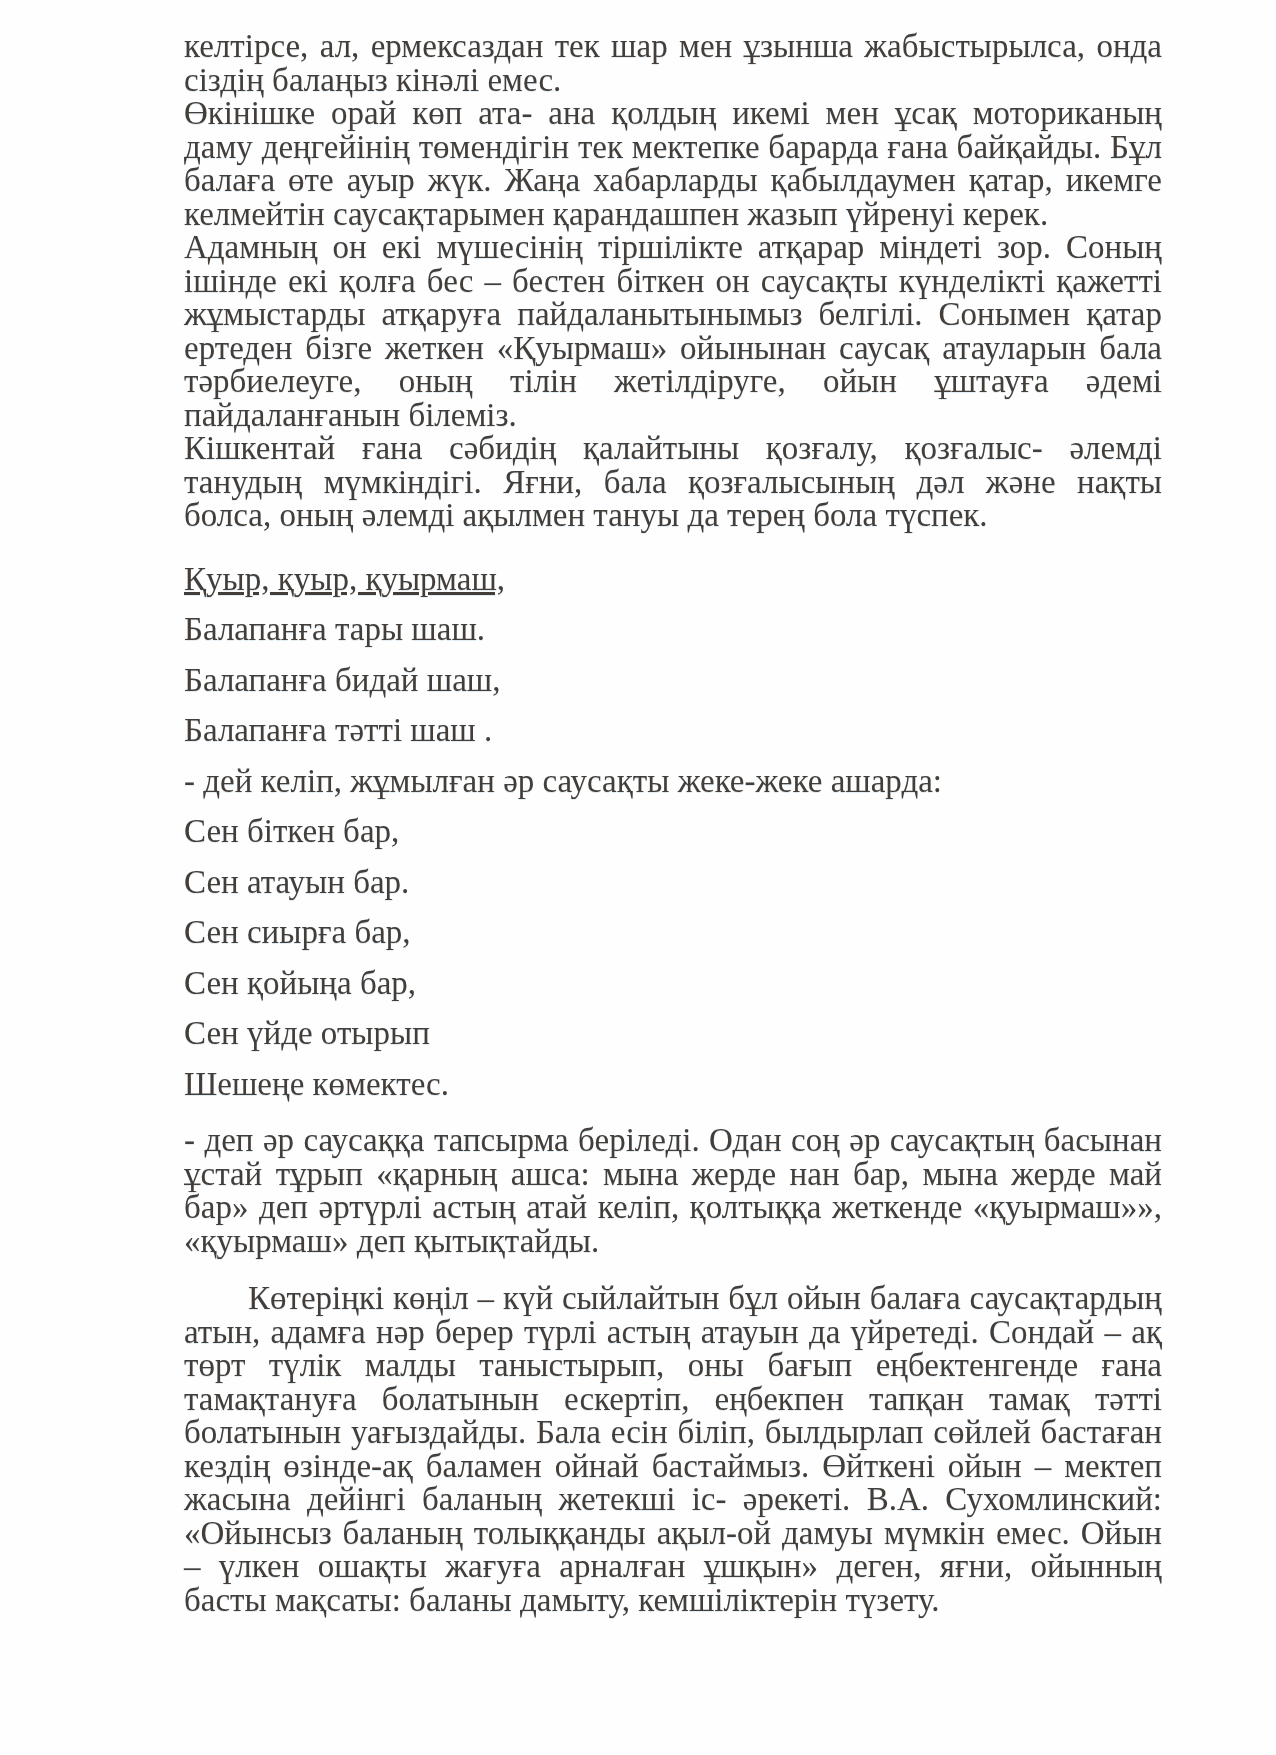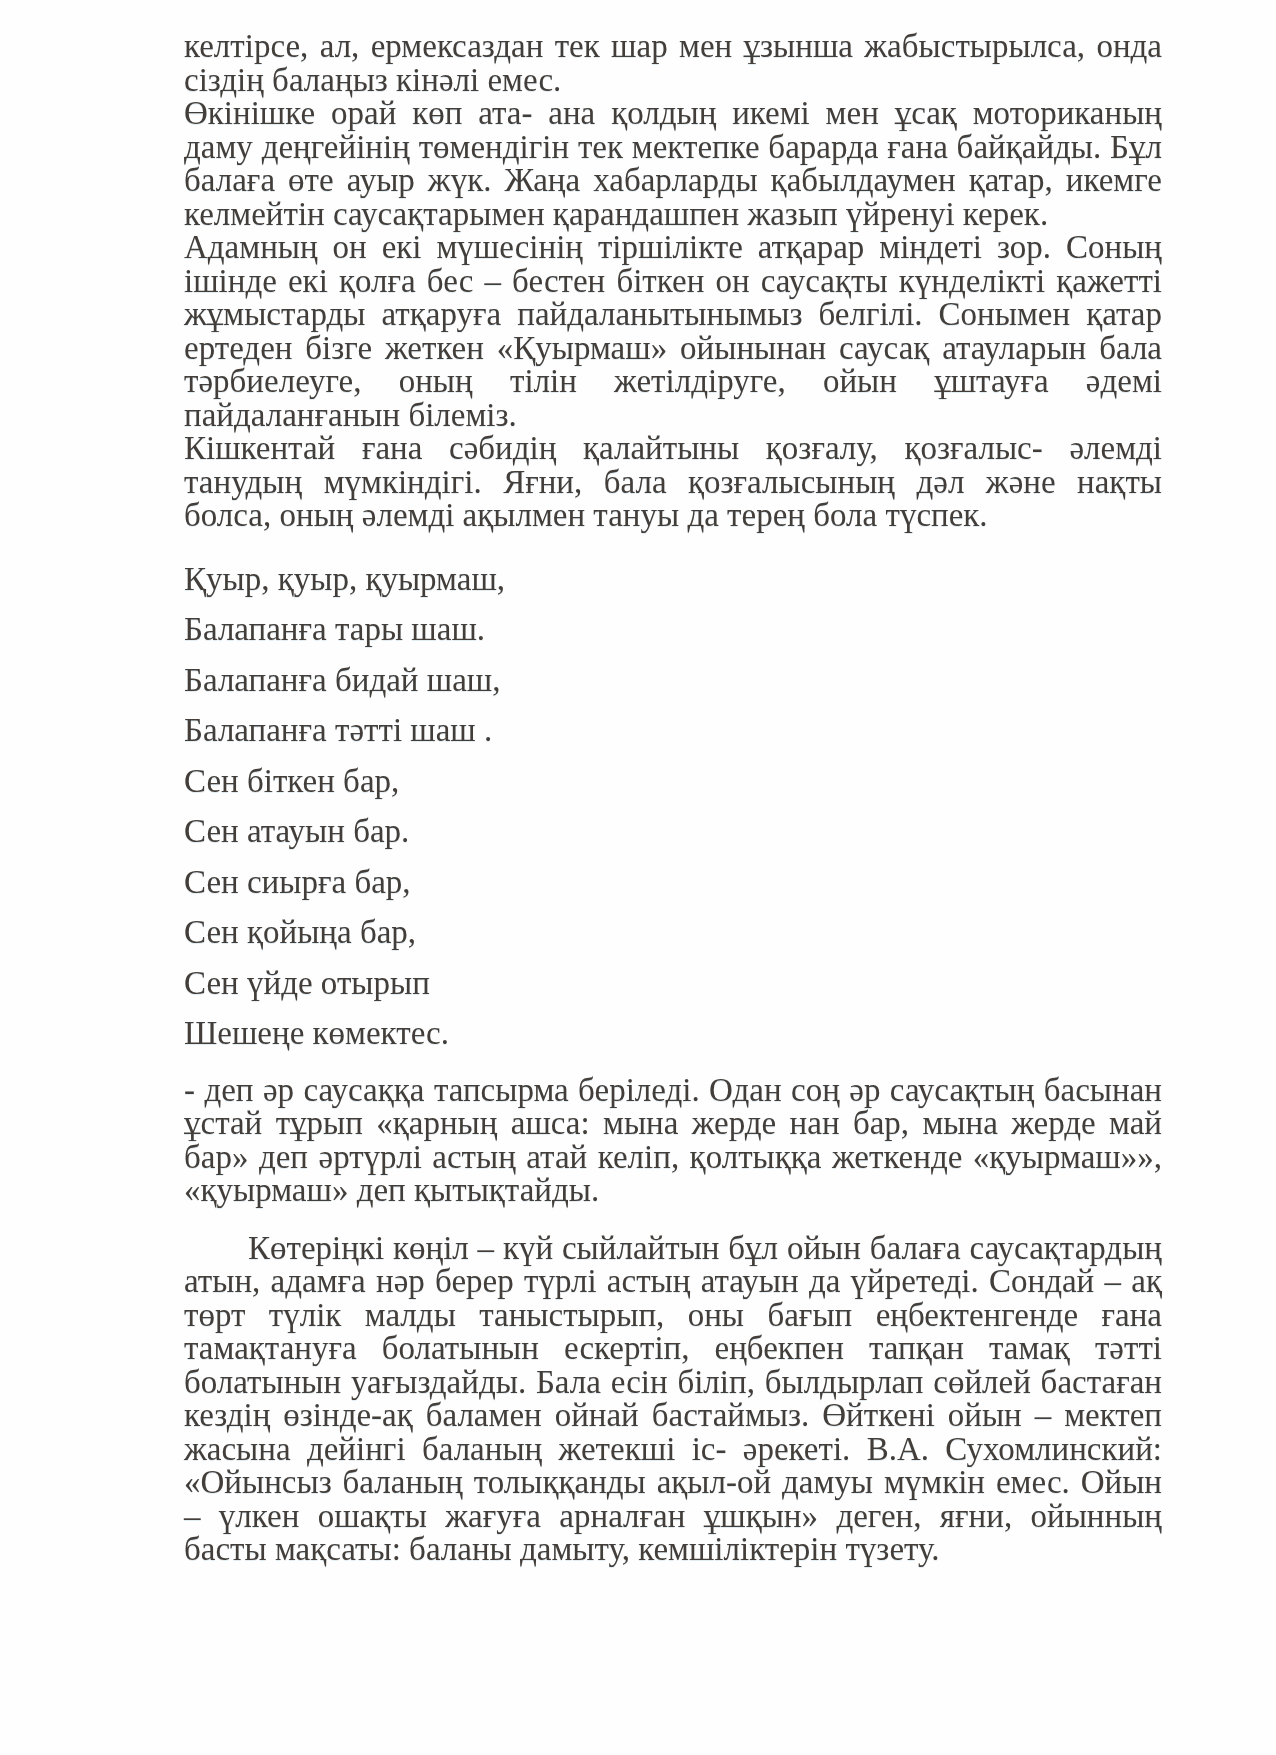--- a/index.html
+++ b/index.html
@@ -17,39 +17,40 @@
     width:978px;
     font-family:"Liberation Serif","DejaVu Serif",serif;
     font-size:33px;
     line-height:33.5px;
     color:#433e39;
     text-shadow:0 1px 0 rgba(150,190,215,0.28);
     margin-left:28px;
   }
   .para{margin:0;text-align:justify;}
   .verse{margin:17px 0 0 0;text-align:left;}
-  .verse-first{margin-top:30px;}
+  .verse-first{margin-top:30px;text-decoration:underline;}
   .para-tasks{margin-top:23px;}
   .para-final{margin-top:24px;text-indent:64px;}
 </style>
 </head>
 <body>
 
 <div class="page">
   <div class="content">
     <p class="para">келтірсе, ал, ермексаздан тек шар мен ұзынша жабыстырылса, онда сіздің балаңыз кінәлі емес.</p>
     <p class="para">Өкінішке орай  көп ата- ана қолдың икемі мен ұсақ моториканың даму деңгейінің төмендігін тек мектепке барарда  ғана байқайды. Бұл балаға өте ауыр жүк. Жаңа хабарларды қабылдаумен қатар, икемге келмейтін саусақтарымен  қарандашпен жазып үйренуі керек.</p>
     <p class="para">Адамның  он екі мүшесінің тіршілікте атқарар міндеті зор. Соның ішінде екі қолға бес – бестен біткен он саусақты күнделікті қажетті жұмыстарды атқаруға пайдаланытынымыз белгілі. Сонымен қатар ертеден бізге жеткен «Қуырмаш» ойынынан саусақ атауларын бала тәрбиелеуге, оның тілін жетілдіруге, ойын ұштауға әдемі пайдаланғанын білеміз.</p>
     <p class="para">Кішкентай ғана сәбидің қалайтыны қозғалу, қозғалыс- әлемді танудың мүмкіндігі. Яғни, бала қозғалысының дәл және нақты болса, оның әлемді ақылмен тануы да терең бола түспек.</p>
 
     <p class="verse verse-first">Қуыр, қуыр, қуырмаш,</p>
     <p class="verse">Балапанға тары шаш.</p>
     <p class="verse">Балапанға бидай шаш,</p>
     <p class="verse">Балапанға тәтті шаш  .</p>
 
+    <p class="verse">- дей келіп, жұмылған әр саусақты жеке-жеке ашарда:</p>
 
     <p class="verse">Сен біткен бар,</p>
     <p class="verse">Сен атауын бар.</p>
     <p class="verse">Сен сиырға бар,</p>
     <p class="verse">Сен қойыңа бар,</p>
     <p class="verse">Сен үйде отырып</p>
     <p class="verse">Шешеңе көмектес.</p>
 
     <p class="para para-tasks">- деп әр саусаққа тапсырма беріледі. Одан соң әр саусақтың басынан ұстай тұрып «қарның ашса: мына жерде нан бар, мына жерде май бар» деп әртүрлі астың атай келіп, қолтыққа жеткенде «қуырмаш»», «қуырмаш» деп қытықтайды.</p>
     <p class="para para-final">Көтеріңкі көңіл – күй сыйлайтын бұл ойын балаға саусақтардың атын, адамға нәр берер түрлі астың атауын да үйретеді. Сондай – ақ төрт түлік малды таныстырып, оны бағып еңбектенгенде ғана тамақтануға болатынын ескертіп, еңбекпен тапқан тамақ тәтті болатынын уағыздайды. Бала есін біліп, былдырлап сөйлей бастаған кездің өзінде-ақ баламен ойнай бастаймыз. Өйткені ойын – мектеп жасына дейінгі баланың жетекші іс- әрекеті. В.А. Сухомлинский: «Ойынсыз баланың толыққанды ақыл-ой дамуы мүмкін емес. Ойын – үлкен ошақты жағуға арналған ұшқын» деген, яғни, ойынның басты мақсаты: баланы дамыту, кемшіліктерін түзету.</p>

